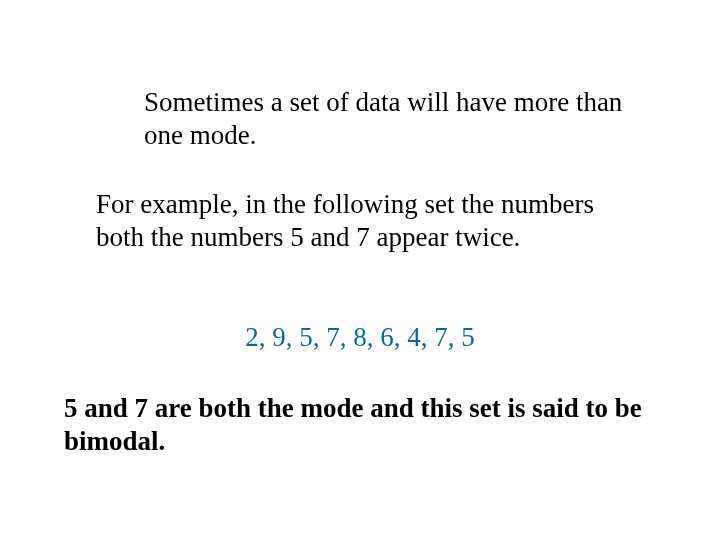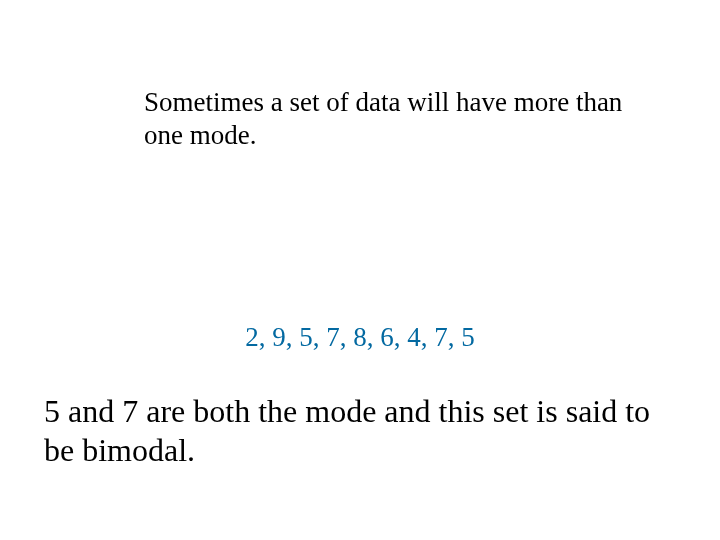--- a/index.html
+++ b/index.html
@@ -38,27 +38,29 @@
     position: absolute;
     left: 0;
     top: 322px;
     width: 720px;
     text-align: center;
     font-size: 27px;
     color: #0369a1;
   }
   .para3 {
     position: absolute;
-    left: 44px;
+    left: 64px;
     top: 392px;
     width: 610px;
-    font-size: 32px;
+    font-size: 27px;
     line-height: 1.22;
+    font-weight: bold;
   }
 </style>
 </head>
 <body>
 
 <div class="slide">
   <div class="para1">Sometimes a set of data will have more than one mode.</div>
+  <div class="para2">For example, in the following set the numbers both the numbers 5 and 7 appear twice.</div>
   <div class="data-line">2, 9, 5, 7, 8, 6, 4, 7, 5</div>
   <div class="para3">5 and 7 are both the mode and this set is said to be bimodal.</div>
 </div>
 
 </body></html>

